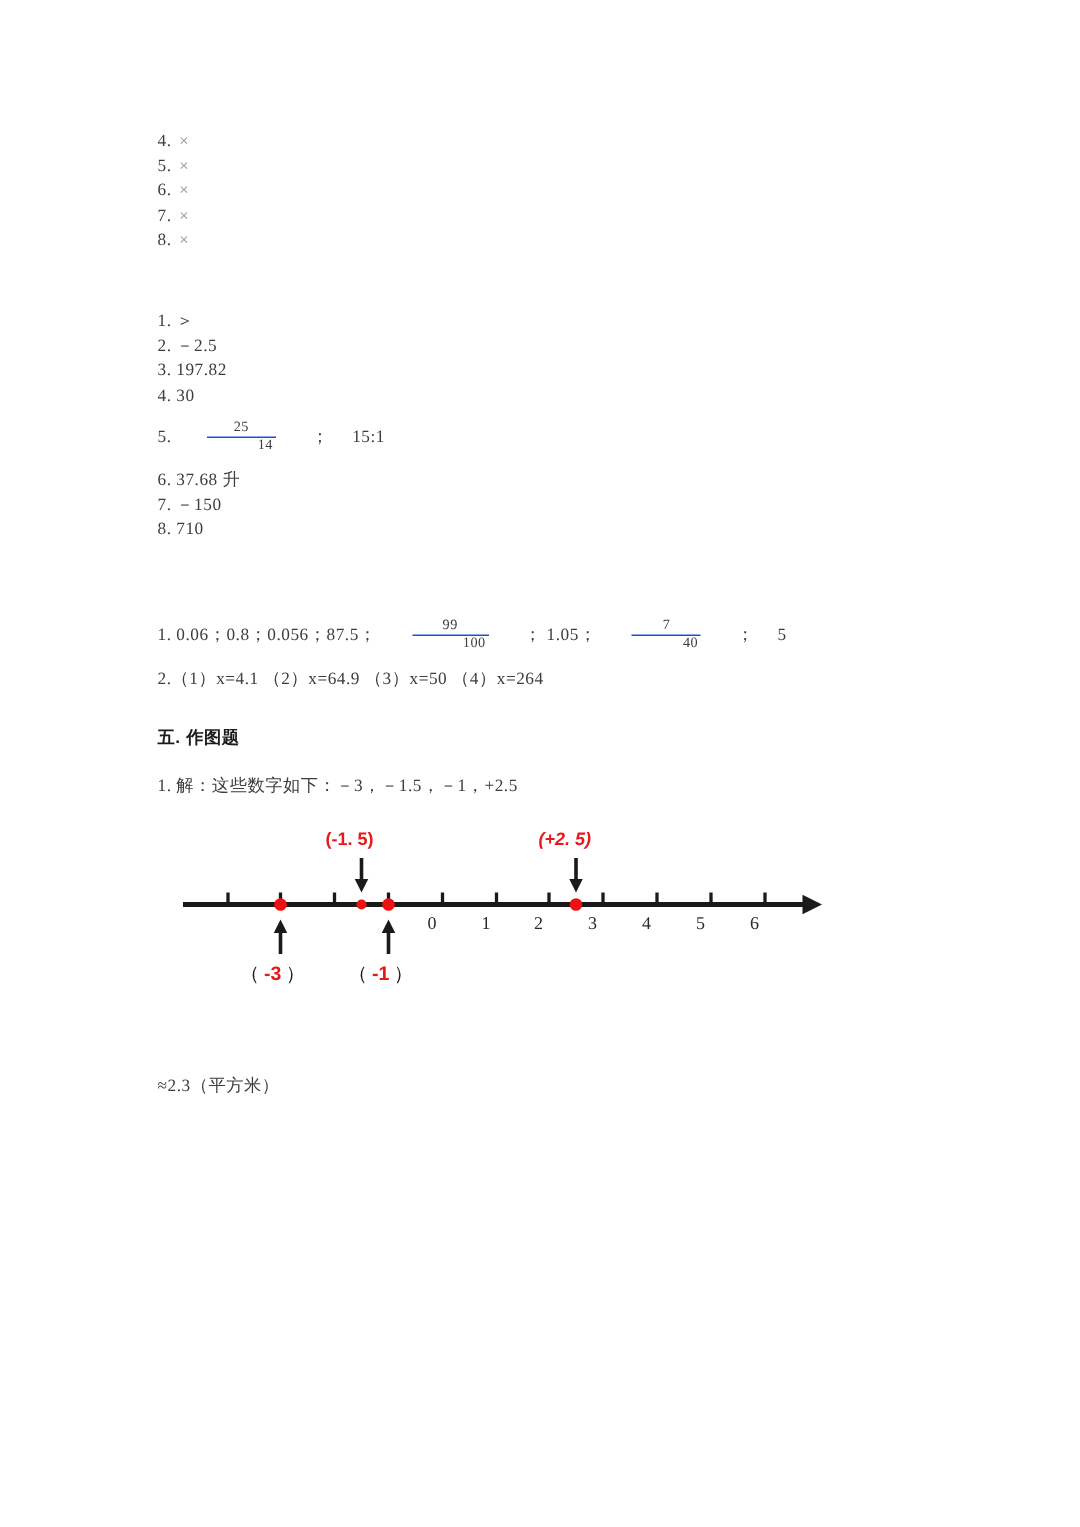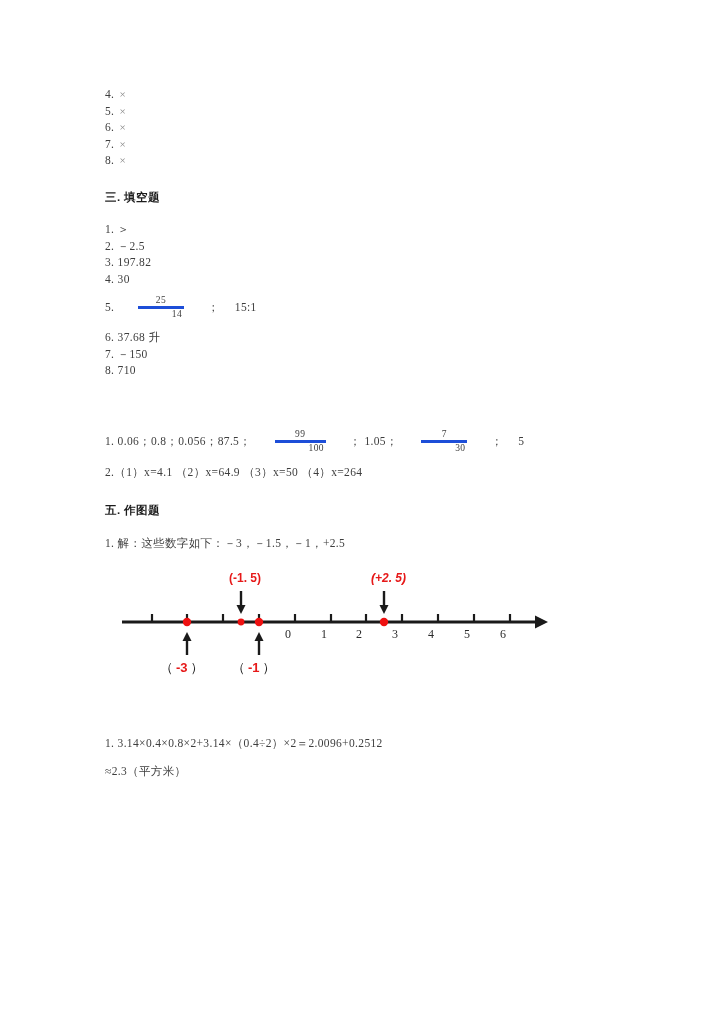--- a/index.html
+++ b/index.html
@@ -64,21 +64,21 @@
     text-align: center;
     line-height: 1.05;
     font-size: 9.5px;
     margin: 0 3px;
     position: relative;
     top: -0.5px;
   }
   .frac .nume {
     display: block;
     padding: 0 2px 0.5px 2px;
-    border-bottom: 3px solid #1d4ed8;
+    border-bottom: 1px solid #1d4ed8;
   }
   .frac .deno {
     display: block;
     padding: 0.5px 2px 0 2px;
     margin-left: 32px;
   }
 
   .row-inline {
     font-size: 11.5px;
     line-height: 19px;
@@ -97,21 +97,20 @@
     margin-left: 0px;
   }
   .figure svg { display: block; }
   .fig-lbl {
     position: absolute;
     font-family: "Liberation Sans", "DejaVu Sans", sans-serif;
     font-weight: bold;
     font-size: 12px;
     color: #e61919;
     white-space: nowrap;
-    margin-left: 12px;
   }
   .fig-lbl-bottom {
     position: absolute;
     font-family: "Liberation Sans", "DejaVu Sans", sans-serif;
     font-size: 13px;
     color: #1a1a1a;
     white-space: nowrap;
   }
   .fig-lbl-bottom b {
     color: #e61919;
@@ -151,21 +150,20 @@
         <span class="mark">×</span>
       </div>
       <div class="ansline">
         <span class="num">8.</span>
         <span class="mark">×</span>
       </div>
     </div>
 
     <div class="gap-lg"></div>
 
-    <div class="heading">三. 填空题</div>
 
     <div class="gap-md"></div>
 
     <div>
       <div class="ansline">1. ＞</div>
       <div class="ansline">2. －2.5</div>
       <div class="ansline">3. 197.82</div>
       <div class="ansline">4. 30</div>
 
       <div class="gap-sm"></div>
@@ -202,21 +200,21 @@
       <span class="frac">
         <span class="nume">99</span>
         <span class="deno">100</span>
       </span>
       <span class="sp-wide"></span>
       <span>；</span>
       <span>1.05；</span>
       <span class="sp-wide"></span>
       <span class="frac">
         <span class="nume">7</span>
-        <span class="deno">30</span>
+        <span class="deno">40</span>
       </span>
       <span class="sp-wide"></span>
       <span>；</span>
       <span class="sp-mid"></span>
       <span>5</span>
     </div>
 
     <div class="gap-sm"></div>
 
     <div class="row-inline">2.（1）x=4.1 （2）x=64.9 （3）x=50 （4）x=264</div>
@@ -291,17 +289,16 @@
       <div class="fig-lbl-bottom" style="left:127px; top:90px;">
         <span>（</span><b>-1</b><span>）</span>
       </div>
     </div>
 
     <div class="gap-md"></div>
 
 
     <div class="gap-md"></div>
 
-    <div class="row-inline" style="line-height:28px;">1. 3.14×0.4×0.8×2+3.14×（0.4÷2）×2＝2.0096+0.2512</div>
     <div class="row-inline" style="line-height:28px;">≈2.3（平方米）</div>
 
   </div>
 </div>
 
 </body></html>

